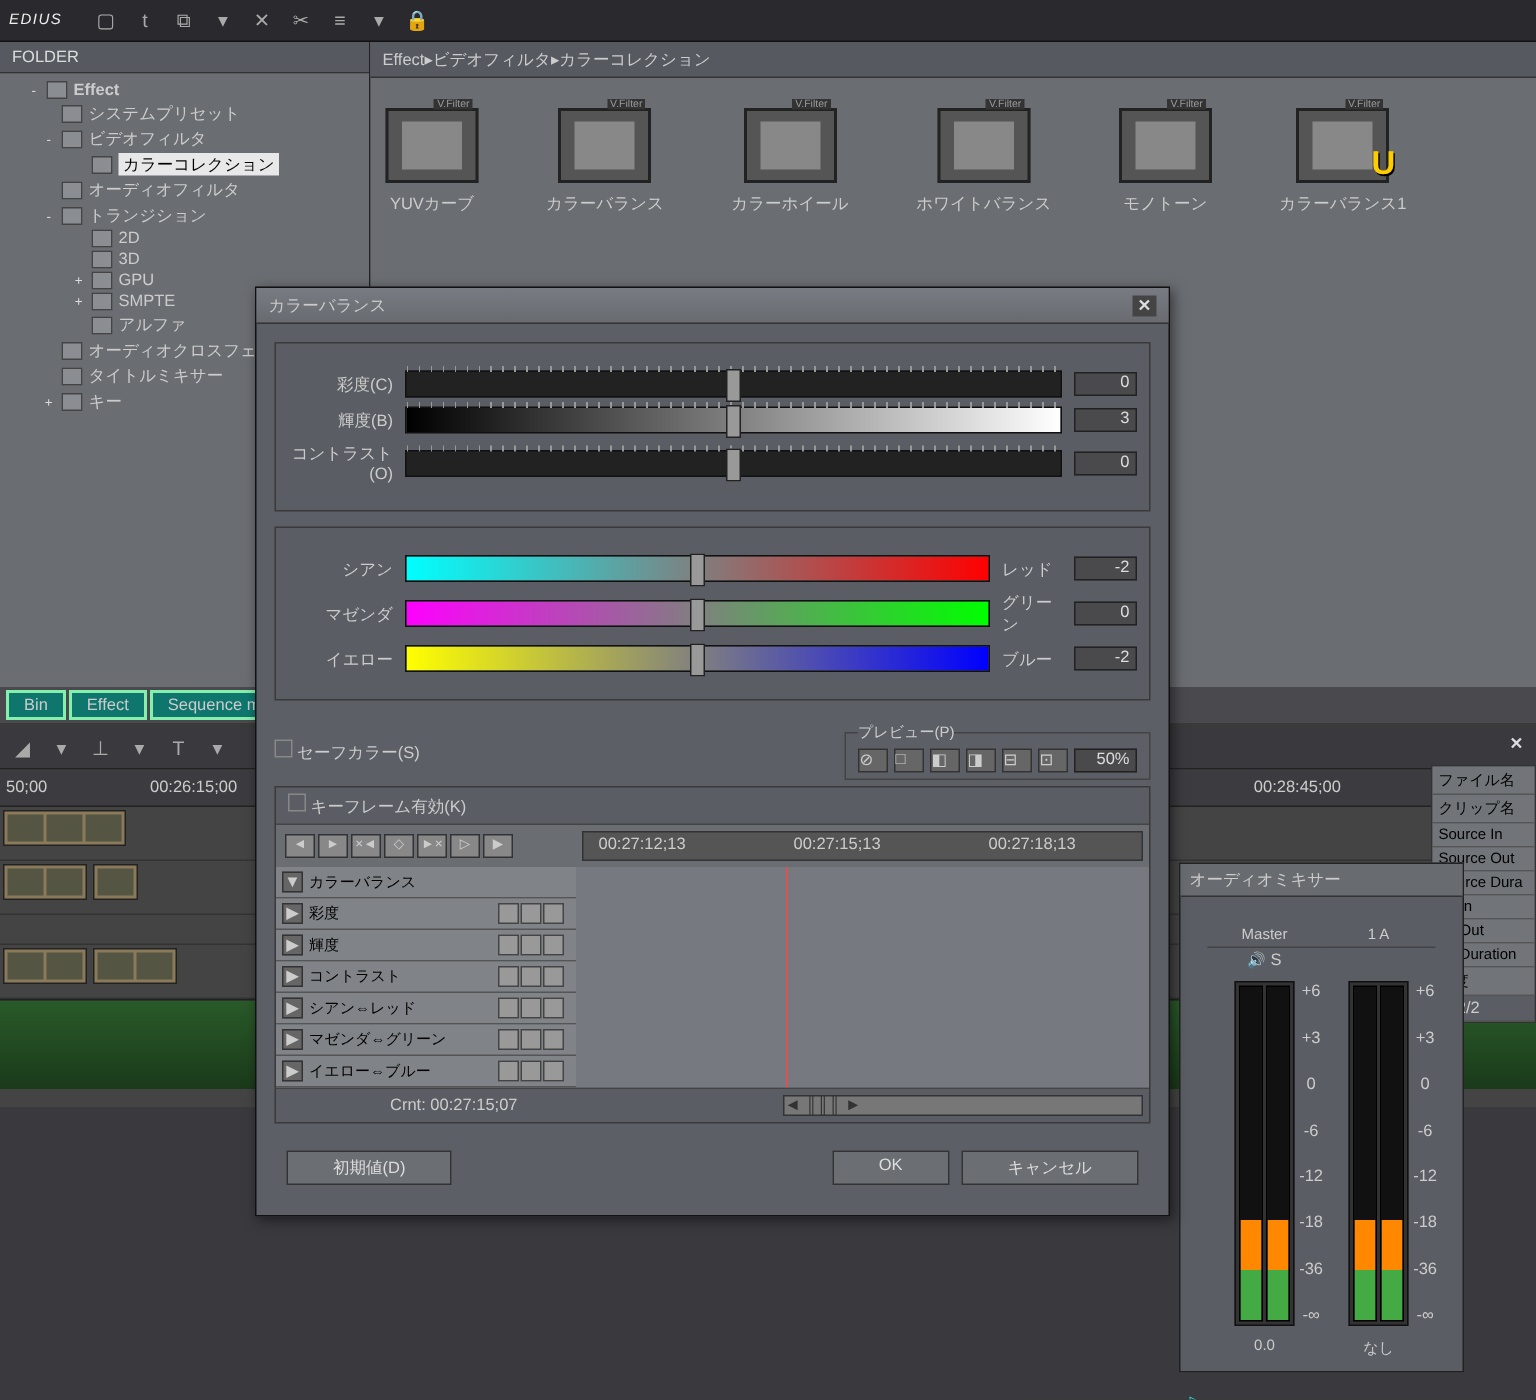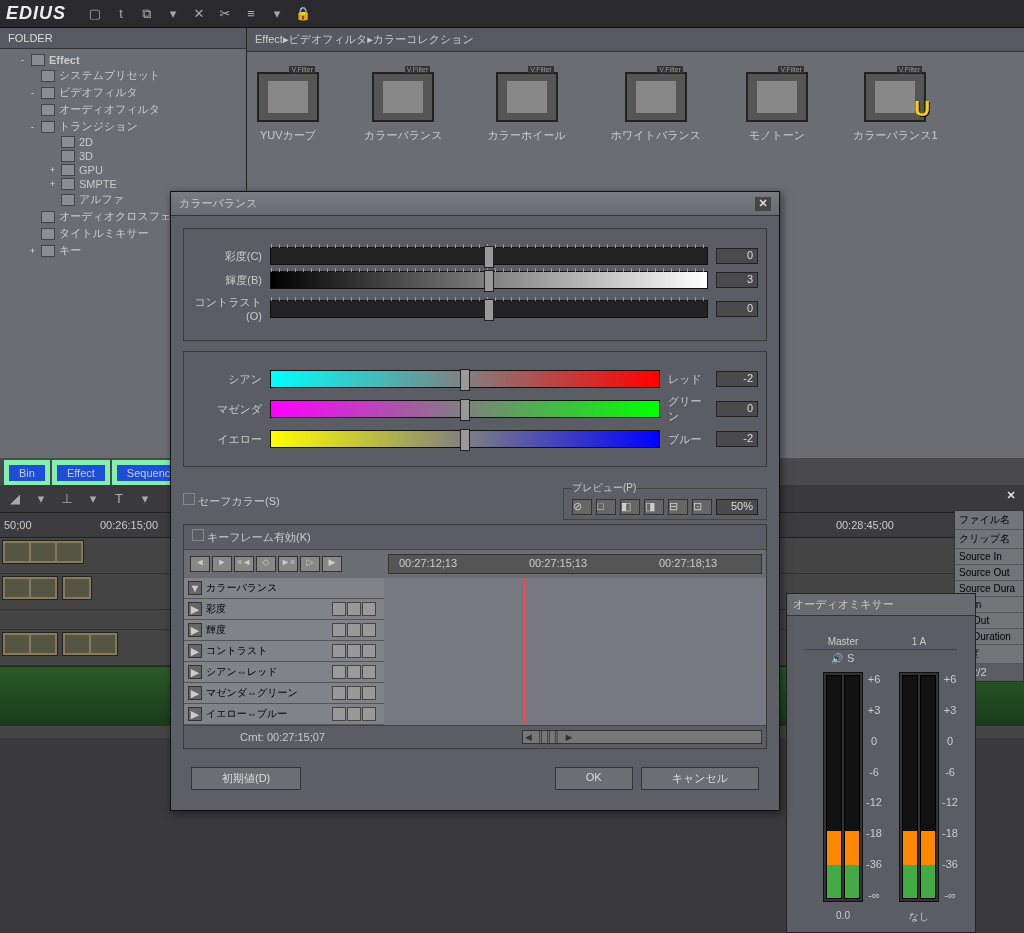--- a/index.html
+++ b/index.html
@@ -1,18 +1,18 @@
 <!DOCTYPE html>
 <html><head>
 <meta charset="utf-8">
 <style>
 *{box-sizing:border-box;margin:0;padding:0;font-family:"MS PGothic",sans-serif;font-size:11px;color:#ccc;user-select:none}
 body{background:#3a3a3a;width:1024px;height:933px;overflow:hidden;position:relative}
 .toolbar{background:#2a2a2e;height:28px;display:flex;align-items:center;padding:0 6px;border-bottom:1px solid #111}
-.app-title{font-weight:bold;font-style:italic;font-size:18px;color:#eee;margin-right:20px;letter-spacing:1px}
+.app-title{font-weight:normal;font-style:italic;font-size:10px;color:#eee;margin-right:20px;letter-spacing:1px}
 .tb-icons{display:flex;gap:8px}
 .tb-ic{width:18px;height:18px;display:flex;align-items:center;justify-content:center;color:#aaa;font-size:13px}
 .main{display:flex;height:430px}
 .sidebar{width:247px;background:#6a6d72;border-right:1px solid #222}
 .sidebar-hdr{background:#565a60;padding:4px 8px;color:#ddd;border-bottom:1px solid #333}
 .tree{padding:4px 0;background:#6a6d72;height:400px}
 .tree-item{padding:1px 0 1px 18px;display:flex;align-items:center;gap:4px;cursor:pointer}
 .tree-item.l1{padding-left:28px}
 .tree-item.l2{padding-left:48px}
 .tree-item.sel span.lbl{background:#e8e8e8;color:#000;padding:0 3px}
@@ -20,21 +20,21 @@
 .tree-exp{width:9px;font-size:9px;color:#ddd;text-align:center}
 .content{flex:1;background:#6a6d72}
 .content-hdr{background:#565a60;padding:4px 8px;border-bottom:1px solid #333}
 .thumbs{display:flex;gap:45px;padding:20px 10px;flex-wrap:wrap}
 .thumb{display:flex;flex-direction:column;align-items:center;gap:6px}
 .thumb-box{width:62px;height:50px;background:#555;border:2px solid #222;position:relative;display:flex;align-items:center;justify-content:center}
 .thumb-box .vf{position:absolute;top:-8px;right:2px;font-size:7px;background:#333;padding:0 2px;color:#999}
 .thumb-ic{width:40px;height:32px;background:#888}
 .u-badge{position:absolute;bottom:-2px;right:-6px;font-size:22px;font-weight:bold;color:#ffcc00;text-shadow:1px 1px 0 #000}
 .tabs{display:flex;gap:2px;padding:2px 4px;background:#4a4a4e}
-.tab{padding:2px 10px;background:#1d4ed8;cursor:pointer;border:5px solid #86efac}
+.tab{padding:2px 10px;background:#0f766e;cursor:pointer;border:2px solid #86efac}
 
 .dialog{position:absolute;left:170px;top:191px;width:610px;background:#5c5f65;border:1px solid #111;box-shadow:2px 2px 8px rgba(0,0,0,.5);z-index:50}
 .dlg-title{background:linear-gradient(#787c82,#686b70);padding:4px 8px;display:flex;justify-content:space-between;align-items:center;border-bottom:1px solid #333}
 .dlg-close{width:16px;height:14px;background:#444;text-align:center;cursor:pointer;font-weight:bold;color:#ddd}
 .dlg-body{padding:12px}
 .panel{border:1px solid #3a3a3a;padding:12px 8px;margin-bottom:10px;background:#5a5d63}
 .slider-row{display:flex;align-items:center;margin:6px 0;gap:8px}
 .sl-label{width:70px;text-align:right;color:#ccc}
 .sl-label-r{width:40px;color:#ccc}
 .sl-track{flex:1;height:18px;border:1px solid #111;background:#222;position:relative}
@@ -74,21 +74,21 @@
 .bottom{position:absolute;left:0;top:485px;right:0;bottom:0;background:#3a3a3e}
 .btm-toolbar{height:28px;background:#3a3a3e;display:flex;align-items:center;padding:0 6px;gap:8px;border-bottom:1px solid #222}
 .timeline-ruler{height:25px;background:#3c3c40;border-bottom:1px solid #222;position:relative;font-size:9px;color:#888}
 .timeline-ruler .tc{position:absolute;top:6px}
 .tracks{height:200px;background:#444}
 .track-row{height:36px;display:flex;border-bottom:1px solid #333}
 .clip{height:24px;background:#8a7a5a;border:1px solid #222;margin:2px;display:flex;align-items:center;gap:2px;padding:0 2px}
 .clip-th{width:24px;height:18px;background:#554}
 .audio-wave{height:60px;background:linear-gradient(#2a5a2a,#1a3a1a);border-top:1px solid #222}
 
-.mixer{position:absolute;right:48px;top:593px;width:190px;height:340px;background:#5a5d63;border:1px solid #222;z-index:40}
+.mixer{position:absolute;right:48px;top:575px;width:190px;height:340px;background:#5a5d63;border:1px solid #222;z-index:40}
 .mixer-hdr{background:#686b70;padding:3px 6px;border-bottom:1px solid #333}
 .mixer-body{display:flex;padding:18px}
 .mixer-ch{flex:1;text-align:center}
 .mixer-ch-hdr{font-size:10px;padding:2px;border-bottom:1px solid #444}
 .mixer-meter{margin:6px auto;width:40px;height:230px;background:#333;position:relative;display:flex;gap:2px;padding:2px;border:1px solid #111}
 .mixer-bar{flex:1;background:linear-gradient(#111 70%,#f80 70%,#f80 85%,#4a4 85%);border:1px solid #000}
 .mixer-scale{position:absolute;right:-20px;top:0;height:100%;font-size:8px;color:#999;display:flex;flex-direction:column;justify-content:space-between}
 .mixer-val{font-size:10px;padding:2px}
 
 .info-panel{position:absolute;right:0;top:510px;width:70px;background:#5a5d63;border:1px solid #333;z-index:30}
@@ -124,20 +124,25 @@
         </div>
         <div class="tree-item l1">
           <span class="tree-exp"></span>
           <span class="tree-ic"></span>
           <span class="lbl">システムプリセット</span>
         </div>
         <div class="tree-item l1">
           <span class="tree-exp">-</span>
           <span class="tree-ic"></span>
           <span class="lbl">ビデオフィルタ</span>
+        </div>
+        <div class="tree-item l2 sel">
+          <span class="tree-exp"></span>
+          <span class="tree-ic"></span>
+          <span class="lbl">カラーコレクション</span>
         </div>
         <div class="tree-item l1">
           <span class="tree-exp"></span>
           <span class="tree-ic"></span>
           <span class="lbl">オーディオフィルタ</span>
         </div>
         <div class="tree-item l1">
           <span class="tree-exp">-</span>
           <span class="tree-ic"></span>
           <span class="lbl">トランジション</span>
@@ -499,21 +504,21 @@
                 <div></div>
                 <div></div>
               </div>
             </div>
           </div>
         <div class="kf-graph">
             <div class="playhead"></div>
           </div>
       </div>
       <div class="kf-foot">
-        <span style="margin-left:52px">Crnt: 00:27:15;07</span>
+        <span style="margin-left:72px">Crnt: 00:27:15;07</span>
         <div class="spacer"></div>
         <div style="width:240px;height:14px;background:#777;border:1px solid #333"><span style="color:#333">◄ ║║║ ►</span></div>
       </div>
     </div>
     <div class="dlg-foot">
       <div class="btn">初期値(D)</div>
       <div class="spacer"></div>
       <div class="btn">OK</div>
       <div class="btn">キャンセル</div>
     </div>

